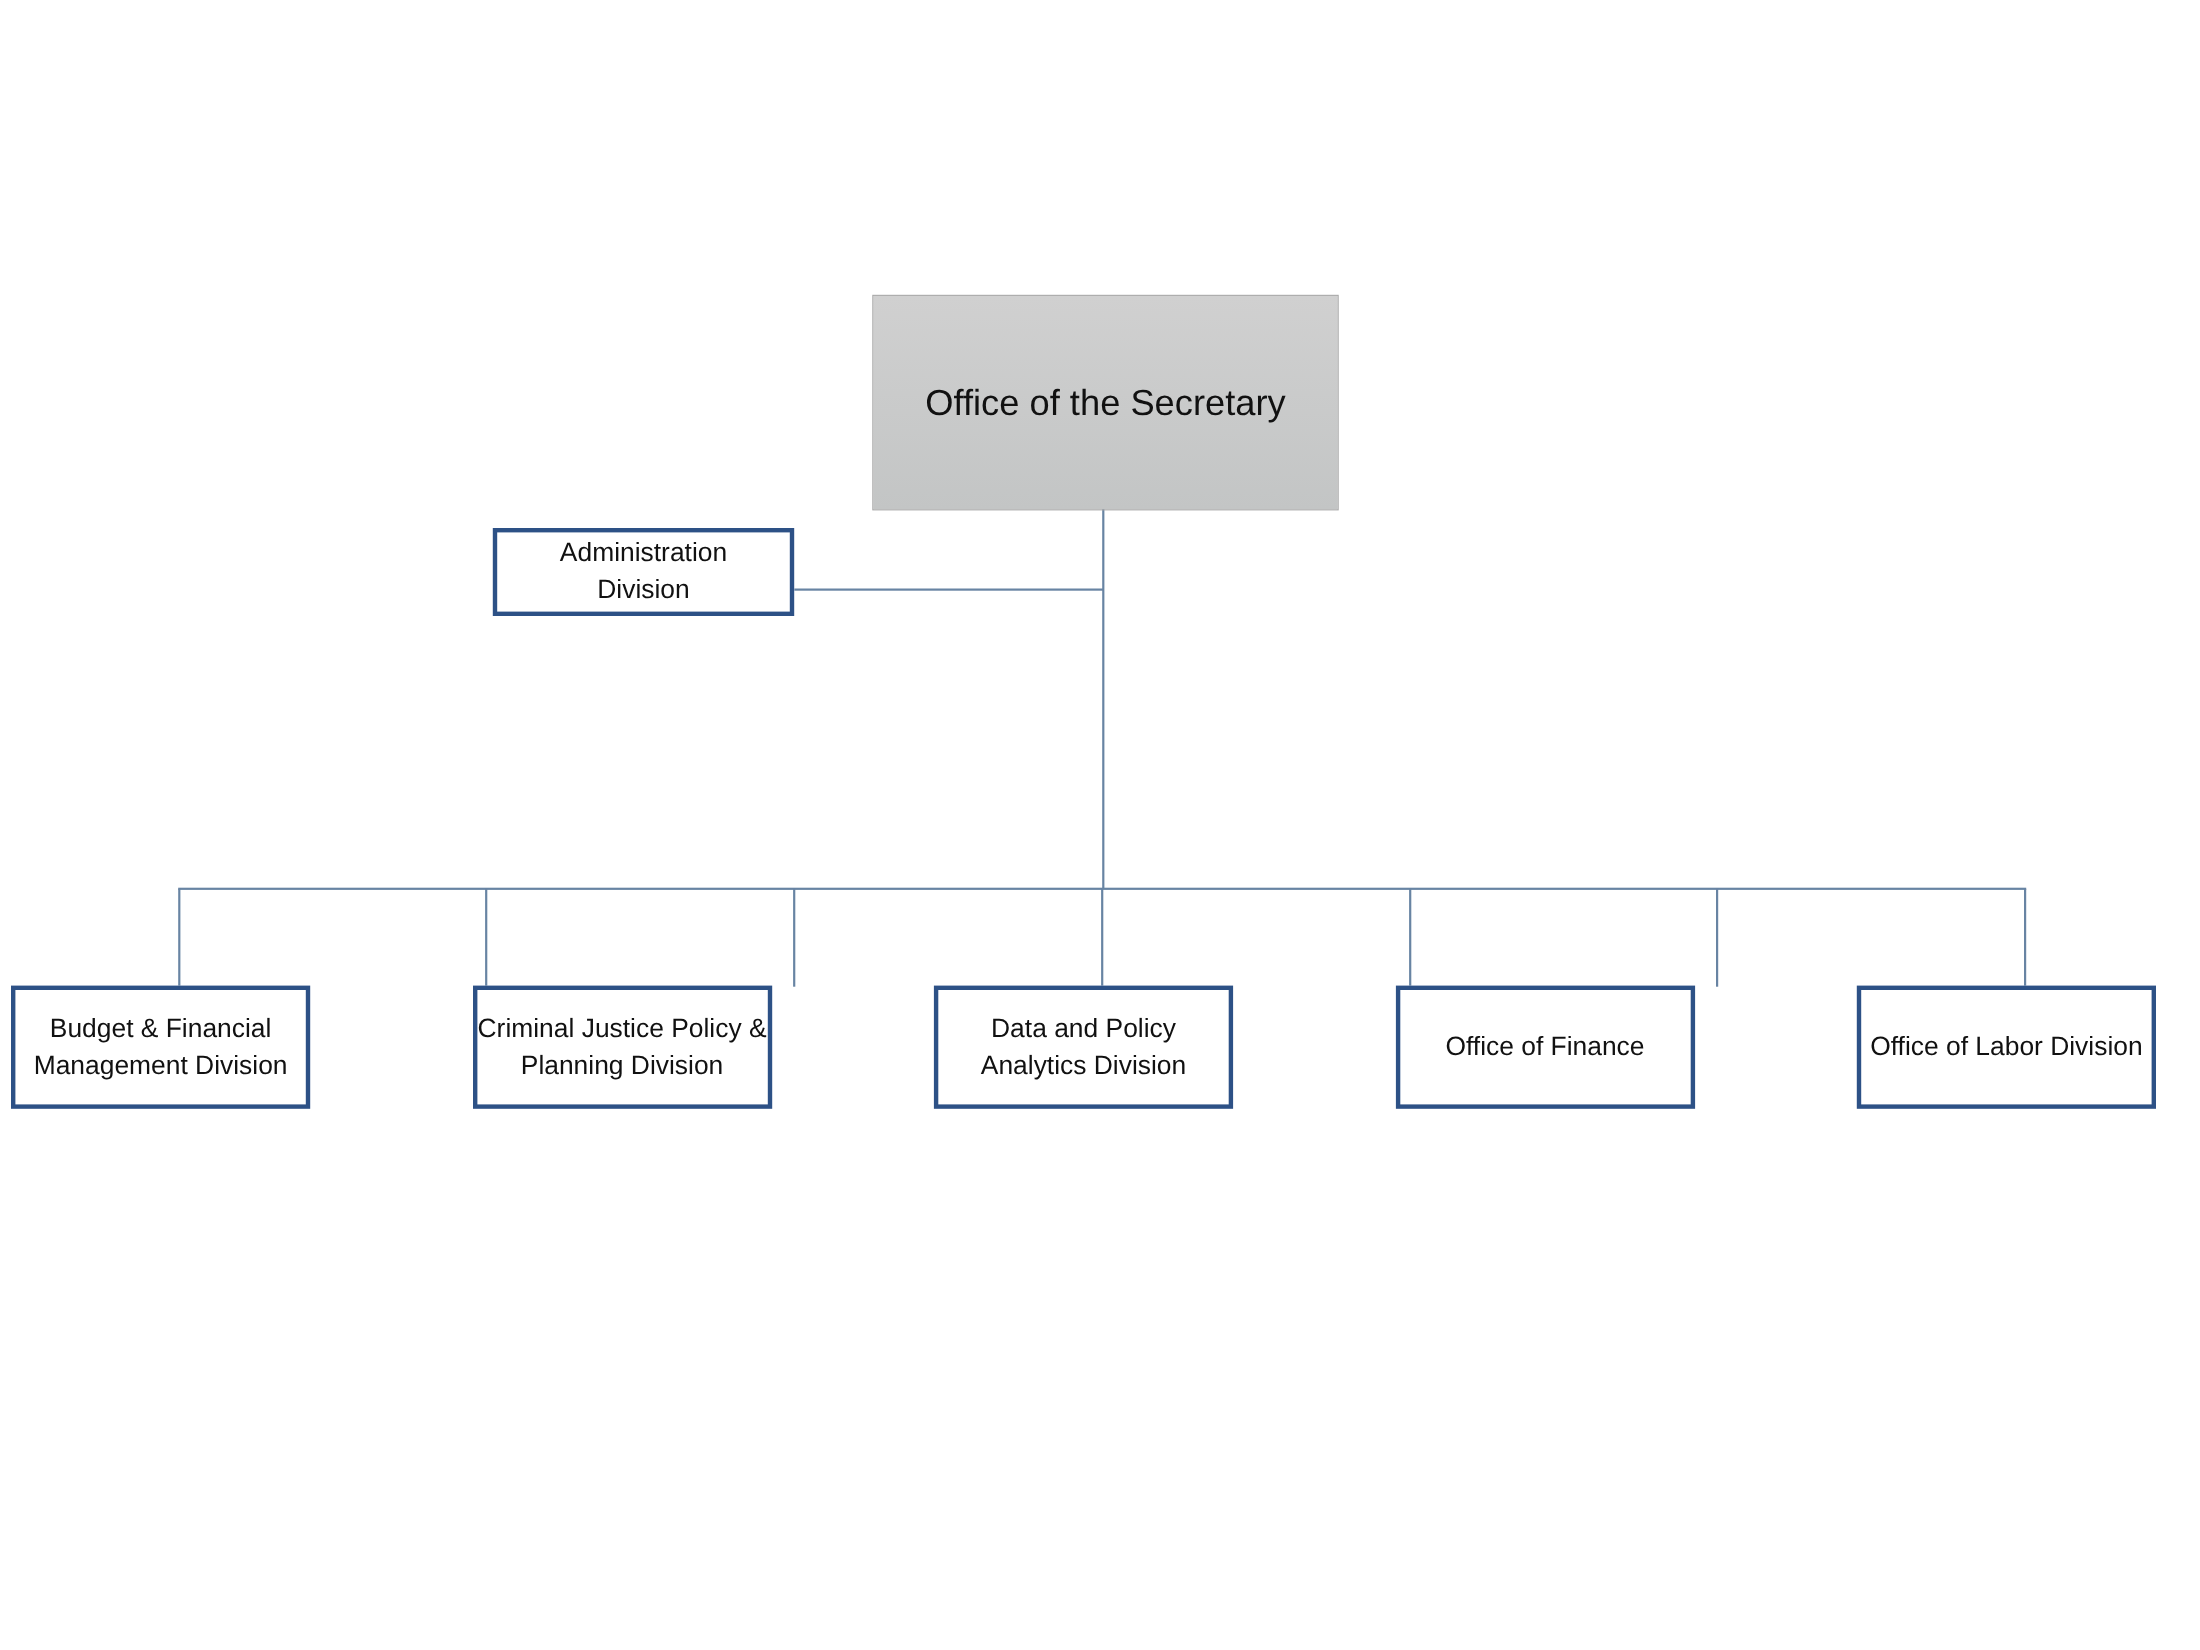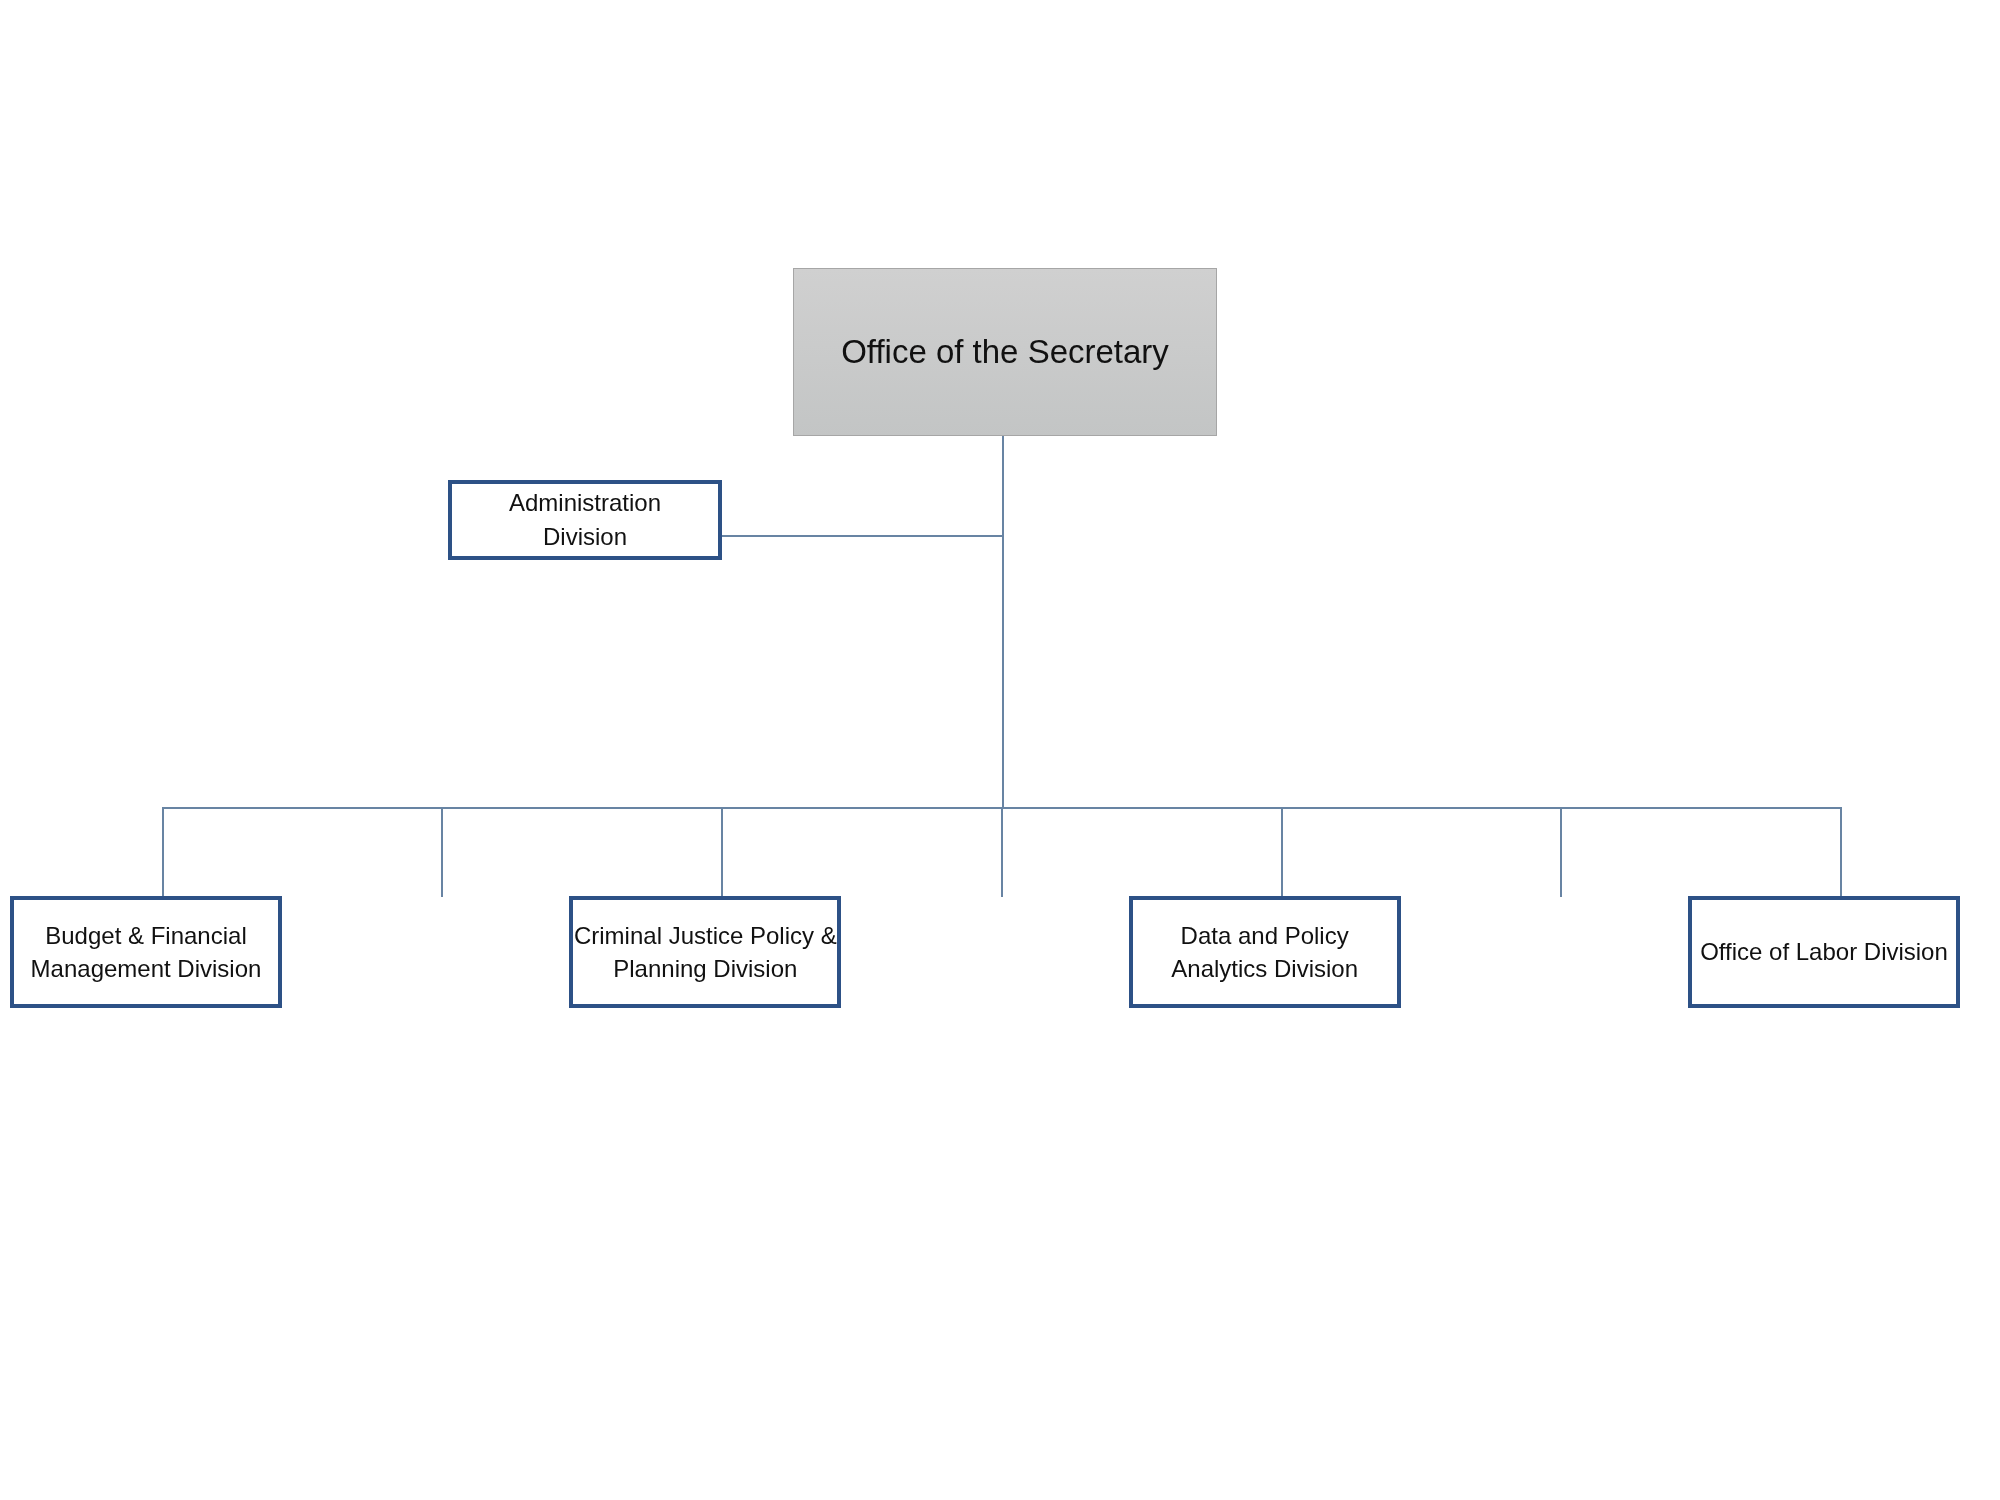--- a/index.html
+++ b/index.html
@@ -44,21 +44,21 @@
     text-align: center;
   }
   .node .label {
     white-space: pre-line;
     display: block;
     padding: 0 8px;
   }
 
   .node-root {
     left: 793px; top: 268px;
-    width: 424px; height: 168px;
+    width: 424px; height: 196px;
     background: linear-gradient(180deg, var(--root-fill-top, #d0d0d0), var(--root-fill-bottom, #c3c5c5));
     border: 1px solid var(--root-border, #a6a6a6);
     font-size: 33px;
   }
 
   .node-staff {
     left: 448px; top: 480px;
     width: 274px; height: 80px;
     background: var(--node-fill, #ffffff);
     border: 4px solid var(--node-border, #2d5186);
@@ -121,18 +121,21 @@
     <div class="node-child">
       <span class="label">Criminal Justice
 Policy &amp; Planning
 Division</span>
     </div>
     <div class="node-child">
       <span class="label">Data and Policy
 Analytics Division</span>
     </div>
     <div class="node-child">
+      <span class="label">Office of Finance</span>
+    </div>
+    <div class="node-child">
       <span class="label">Office of Labor
 Division</span>
     </div>
   </div>
 
 </div>
 
 </body></html>

